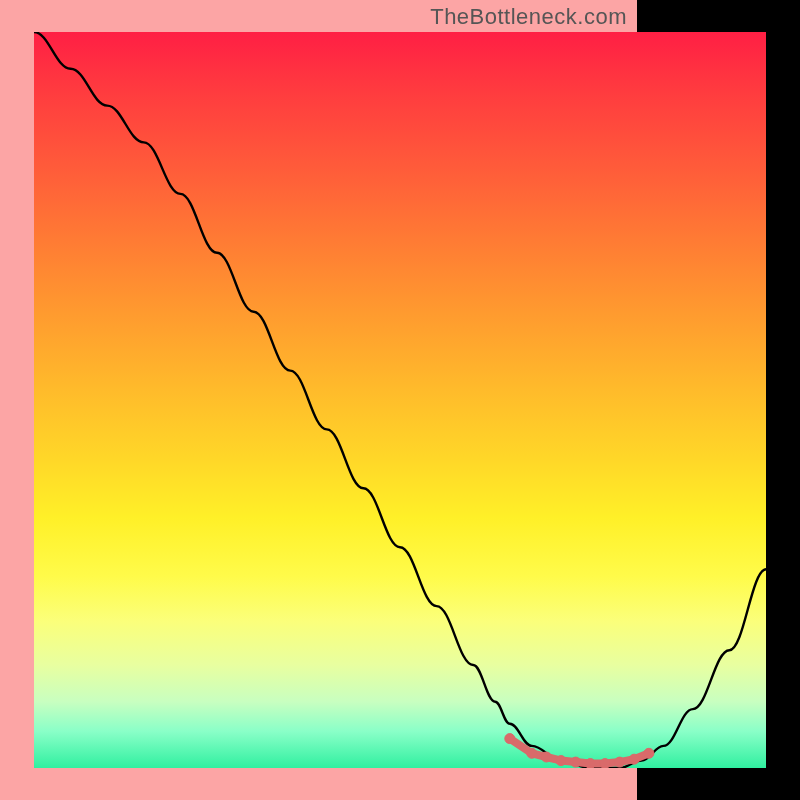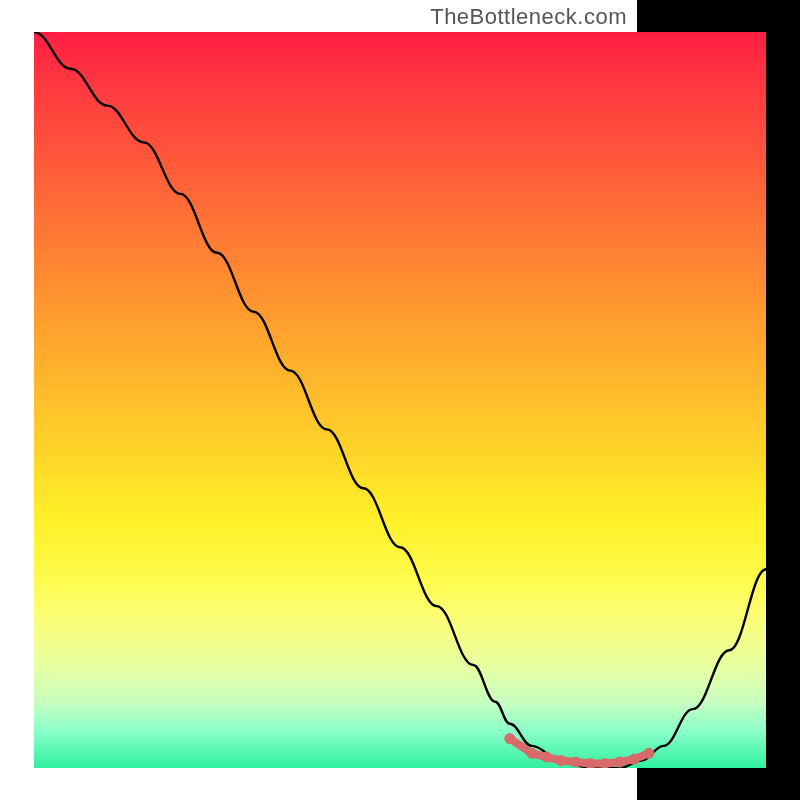--- a/index.html
+++ b/index.html
@@ -8,21 +8,21 @@
     width: 800px;
     height: 800px;
     background: #000;
     overflow: hidden;
     font-family: Arial, Helvetica, sans-serif;
   }
   .frame {
     position: relative;
     width: 637px;
     height: 800px;
-    background: #ffffff;
+    background: #fca5a5;
   }
   .watermark {
     position: absolute;
     top: 4px;
     right: 10px;
     color: #555;
     font-size: 22px;
     font-weight: 500;
     letter-spacing: 0.5px;
     z-index: 20;

